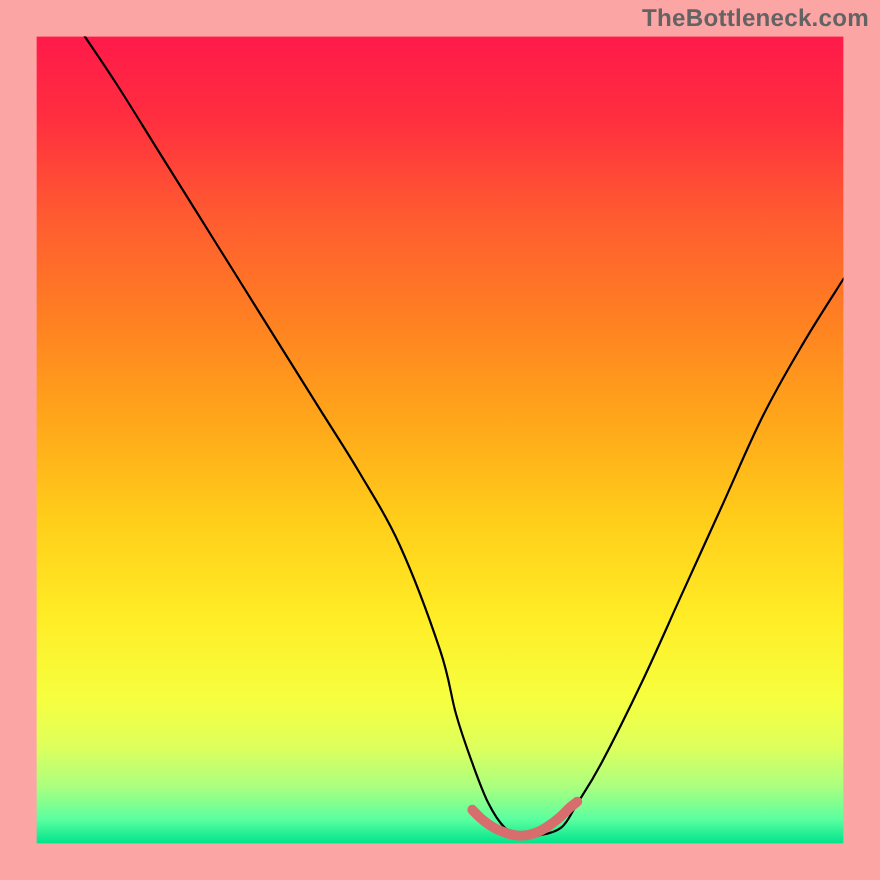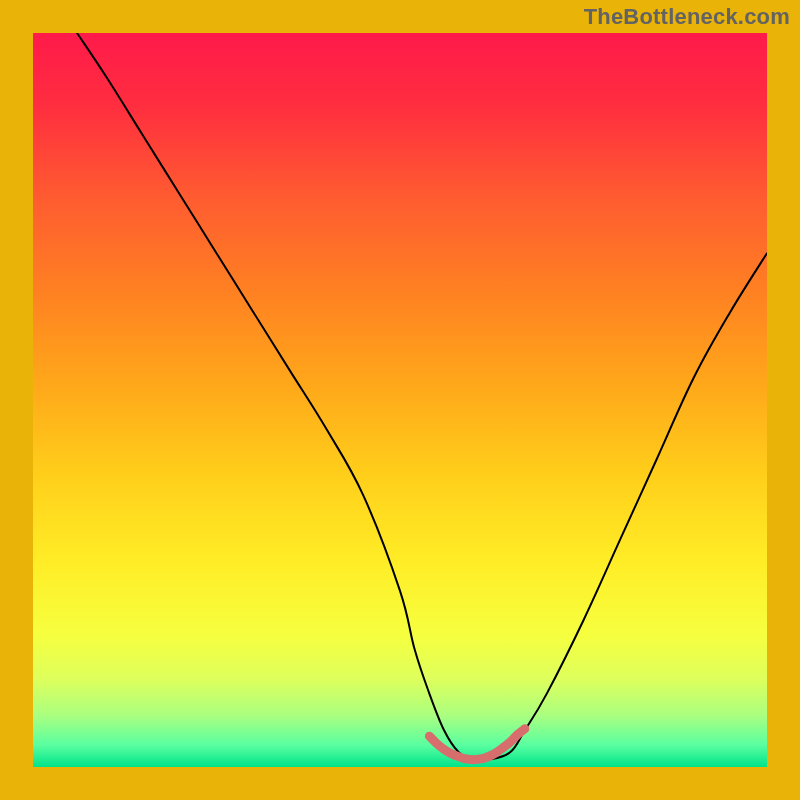--- a/index.html
+++ b/index.html
@@ -8,21 +8,21 @@
     width: 800px;
     height: 800px;
     background: #000;
     font-family: Arial, Helvetica, sans-serif;
     overflow: hidden;
   }
   .frame {
     position: relative;
     width: 800px;
     height: 800px;
-    background: #eab308;
+    background: #fca5a5;
   }
   .watermark {
     position: absolute;
     top: 4px;
     right: 10px;
     color: #636363;
     font-size: 22px;
     font-weight: 600;
     letter-spacing: 0.2px;
     z-index: 10;

